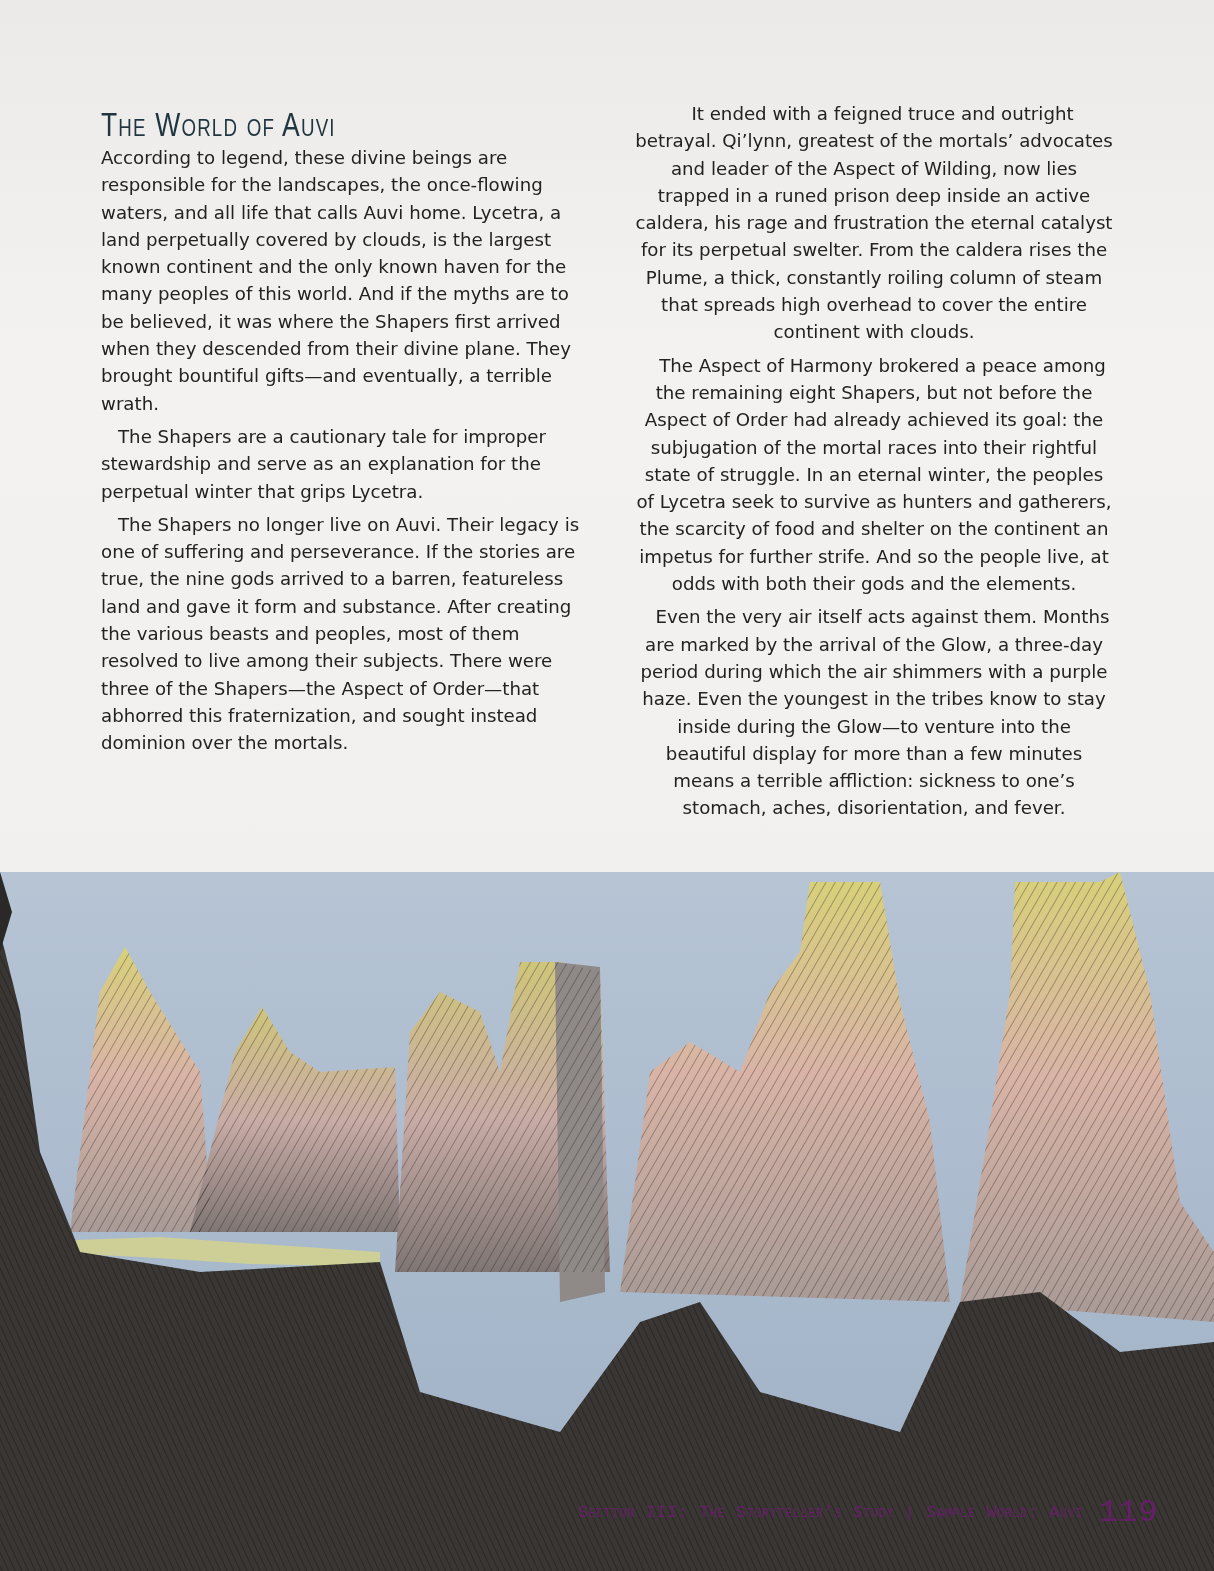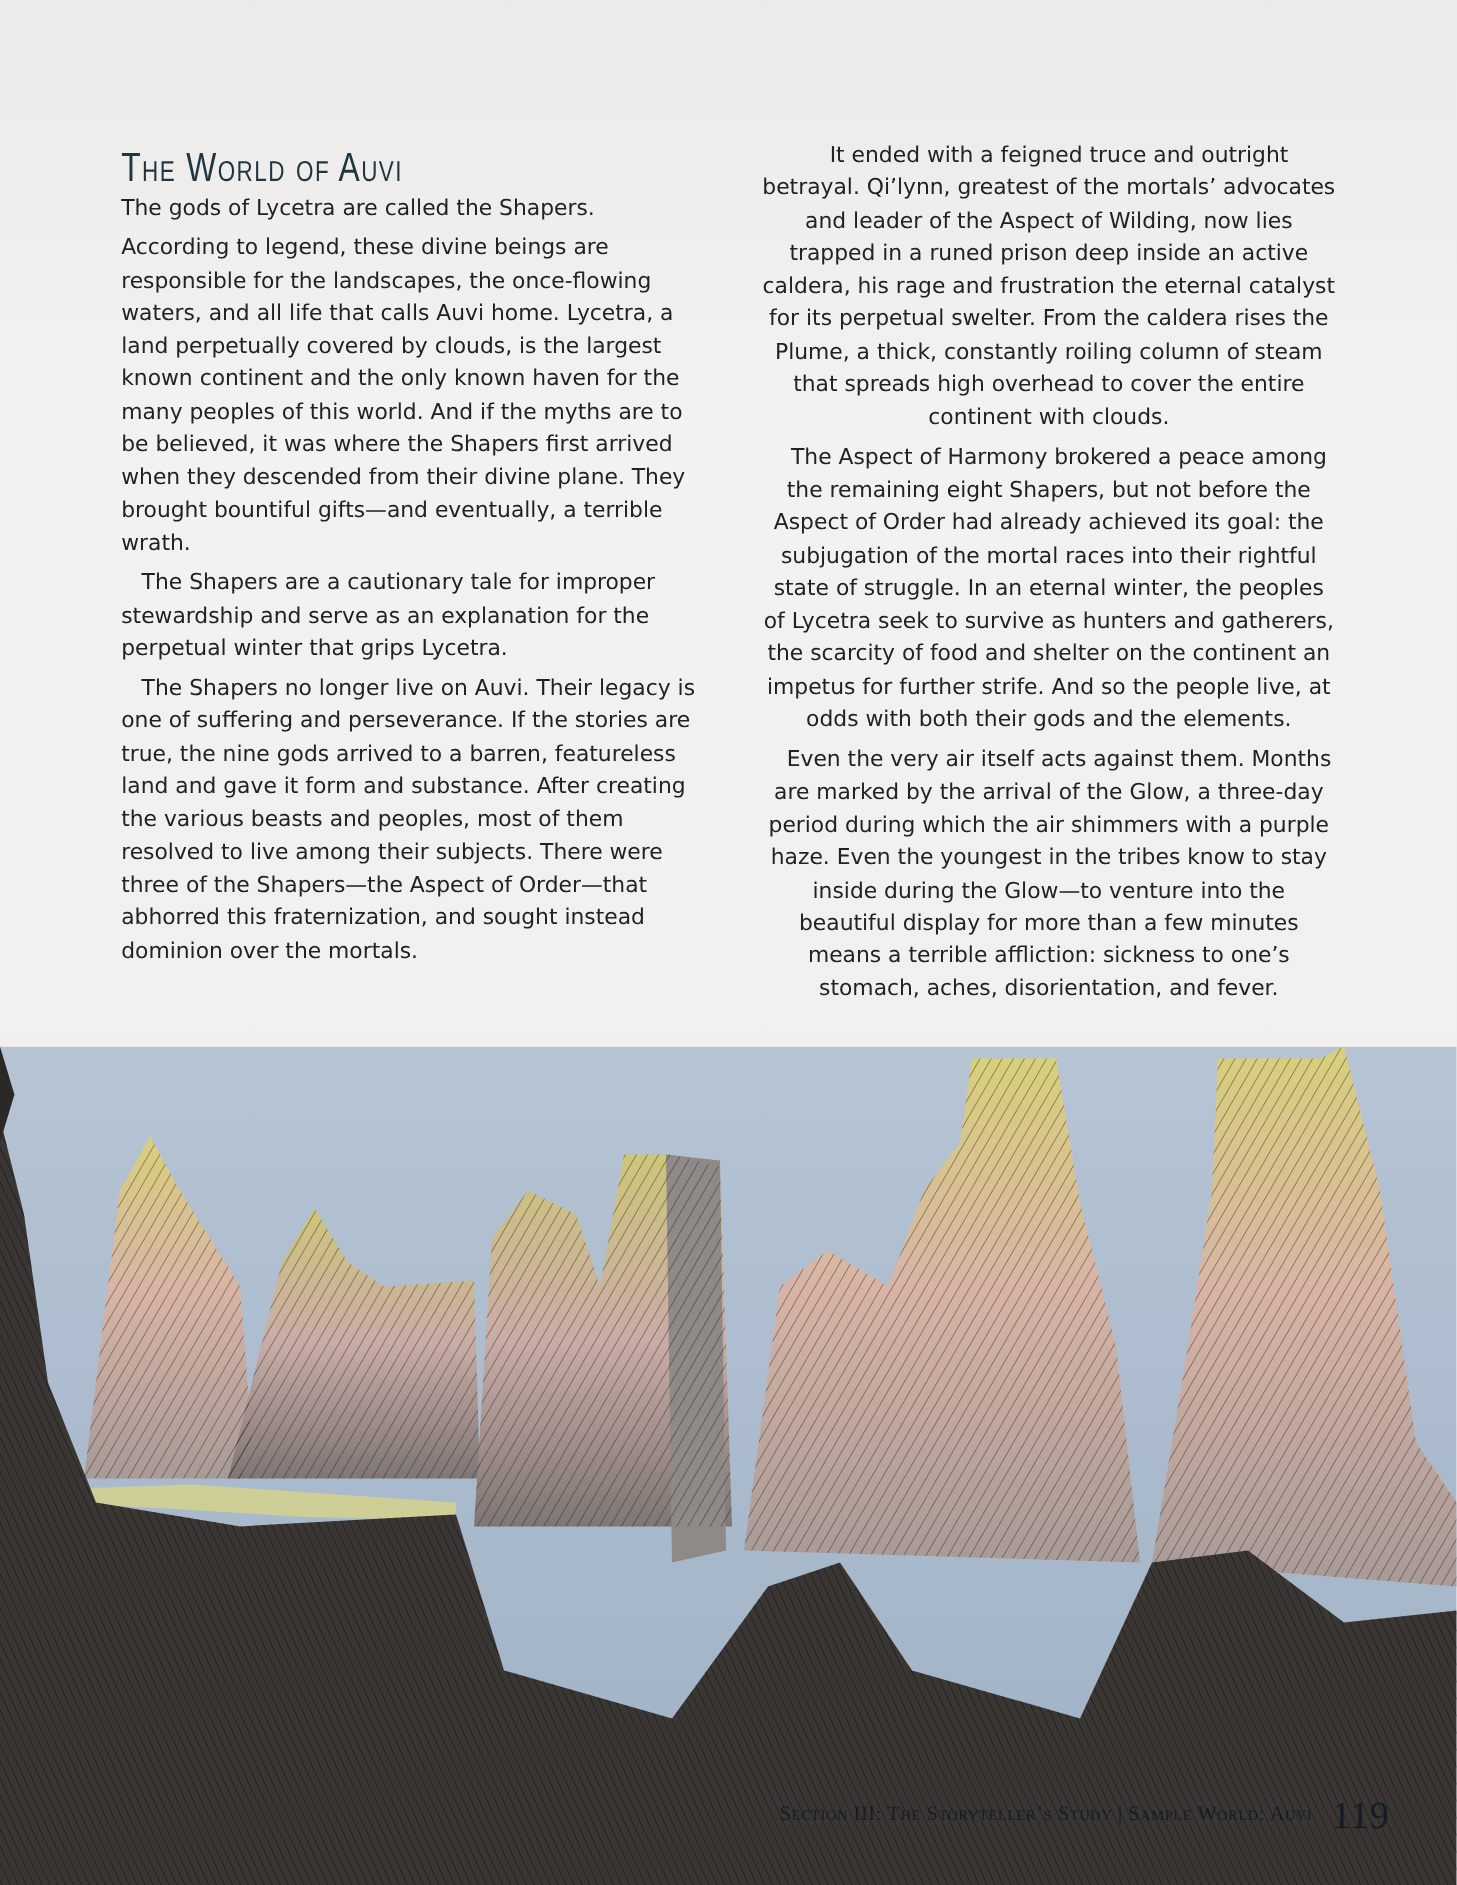--- a/index.html
+++ b/index.html
@@ -1,40 +1,39 @@
 <!DOCTYPE html>
 <html><head>
 <meta charset="utf-8">
 <style>
   html,body{margin:0;padding:0;}
   body{width:1214px;height:1571px;position:relative;overflow:hidden;background:#efeeec;
     font-family:"DejaVu Sans","Liberation Sans",sans-serif;color:#222;}
   .paper{position:absolute;left:0;top:0;width:1214px;height:880px;
     background:linear-gradient(180deg,#eceae8 0%,#f3f2f0 40%,#f1f0ee 100%);}
-  .col{position:absolute;top:100px;width:480px;font-size:18.2px;line-height:27.3px;margin-top:16px;}
+  .col{position:absolute;top:100px;width:480px;font-size:18.2px;line-height:27.3px;}
   .col p{margin:0 0 6px 0;}
   .col p.ind{text-indent:17px;}
   .left{left:101px;}
   .right{left:634px;text-align:center;}
   h1{margin:4px 0 0 0;font-family:"Liberation Sans",sans-serif;font-weight:normal;
     color:#1f3640;font-size:34px;letter-spacing:1.5px;transform:scaleX(0.78);transform-origin:left;
     white-space:nowrap;line-height:40px;font-variant:small-caps;}
   .art{position:absolute;left:0;top:872px;width:1214px;height:699px;overflow:hidden;}
-  .footer{position:absolute;right:56px;top:1494px;color:#0f172a;font-size:17px;
-    font-variant:small-caps;letter-spacing:0.5px;font-family:Liberation Serif, serif;opacity:0.85;}
+  .footer{position:absolute;right:56px;top:1494px;color:#701a75;font-size:17px;
+    font-variant:small-caps;letter-spacing:0.5px;font-family:Liberation Mono, monospace;opacity:0.85;}
   .footer .pn{font-size:32px;margin-left:16px;vertical-align:middle;}
 </style>
 </head>
 <body>
 
 <div class="paper"></div>
 
 <div class="col left">
   <h1>The World of Auvi</h1>
-  <p>The gods of Lycetra are called the Shapers.</p>
   <p>According to legend, these divine beings are responsible for the landscapes, the once-flowing waters, and all life that calls Auvi home. Lycetra, a land perpetually covered by clouds, is the largest known continent and the only known haven for the many peoples of this world. And if the myths are to be believed, it was where the Shapers first arrived when they descended from their divine plane. They brought bountiful gifts—and eventually, a terrible wrath.</p>
   <p class="ind">The Shapers are a cautionary tale for improper stewardship and serve as an explanation for the perpetual winter that grips Lycetra.</p>
   <p class="ind">The Shapers no longer live on Auvi. Their legacy is one of suffering and perseverance. If the stories are true, the nine gods arrived to a barren, featureless land and gave it form and substance. After creating the various beasts and peoples, most of them resolved to live among their subjects. There were three of the Shapers—the Aspect of Order—that abhorred this fraternization, and sought instead dominion over the mortals.</p>
 </div>
 
 <div class="col right">
   <p class="ind">It ended with a feigned truce and outright betrayal. Qi’lynn, greatest of the mortals’ advocates and leader of the Aspect of Wilding, now lies trapped in a runed prison deep inside an active caldera, his rage and frustration the eternal catalyst for its perpetual swelter. From the caldera rises the Plume, a thick, constantly roiling column of steam that spreads high overhead to cover the entire continent with clouds.</p>
   <p class="ind">The Aspect of Harmony brokered a peace among the remaining eight Shapers, but not before the Aspect of Order had already achieved its goal: the subjugation of the mortal races into their rightful state of struggle. In an eternal winter, the peoples of Lycetra seek to survive as hunters and gatherers, the scarcity of food and shelter on the continent an impetus for further strife. And so the people live, at odds with both their gods and the elements.</p>
   <p class="ind">Even the very air itself acts against them. Months are marked by the arrival of the Glow, a three-day period during which the air shimmers with a purple haze. Even the youngest in the tribes know to stay inside during the Glow—to venture into the beautiful display for more than a few minutes means a terrible affliction: sickness to one’s stomach, aches, disorientation, and fever.</p>
 </div>

